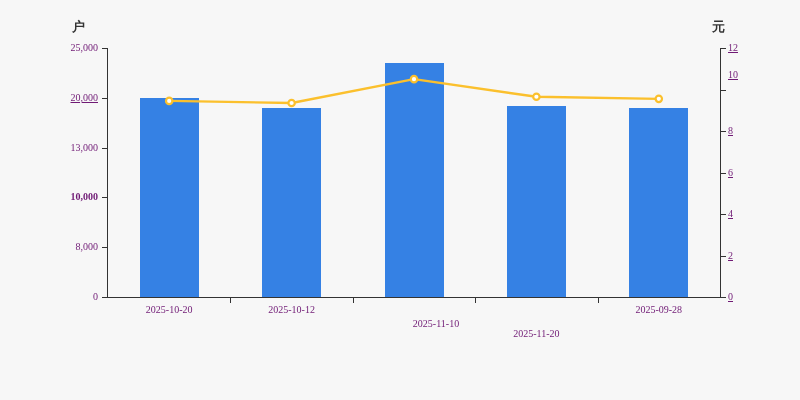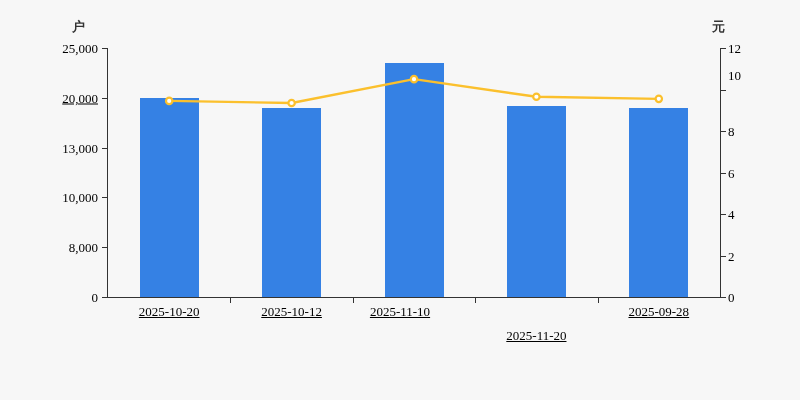--- a/index.html
+++ b/index.html
@@ -51,40 +51,40 @@
   .tick-mark.xtick {
     width: 1px;
     height: 5px;
     top: 298px;
     background: #333333;
   }
 
   
   .tick-label {
     position: absolute;
-    font-size: 13px;
-    color: #000000;
+    font-size: 10px;
+    color: #701a75;
     line-height: 1;
     white-space: nowrap;
   }
   .tick-label.left-val {
     text-align: right;
     right: 702px;
     transform: translateY(-50%);
   }
   .tick-label.right-val {
     text-align: left;
     left: 728px;
     transform: translateY(-50%);
+    text-decoration: underline;
   }
   .tick-label.x-val {
     top: 305px;
     transform: translateX(-50%);
     text-align: center;
-    text-decoration: underline;
   }
 
   
   .bar {
     position: absolute;
     background: #3581e4;
     bottom: 0;
   }
   #bars-layer {
     position: absolute;
@@ -128,21 +128,21 @@
   <div class="axis-line" id="axis-left"></div>
   <div class="axis-line" id="axis-right"></div>
   <div class="axis-line" id="axis-bottom"></div>
 
   <div id="left-ticks">
       <div class="tick-mark left" style="top: 297px;"></div>
       <div class="tick-label left-val" style="top: 297px;">0</div>
       <div class="tick-mark left" style="top: 247.2px;"></div>
       <div class="tick-label left-val" style="top: 247.2px;">8,000</div>
       <div class="tick-mark left" style="top: 197.4px;"></div>
-      <div class="tick-label left-val" style="top: 197.4px;">10,000</div>
+      <div class="tick-label left-val" style="top: 197.4px; font-weight: bold;">10,000</div>
       <div class="tick-mark left" style="top: 147.6px;"></div>
       <div class="tick-label left-val" style="top: 147.6px;">13,000</div>
       <div class="tick-mark left" style="top: 97.8px;"></div>
       <div class="tick-label left-val" style="top: 97.8px; text-decoration: underline;">20,000</div>
       <div class="tick-mark left" style="top: 48px;"></div>
       <div class="tick-label left-val" style="top: 48px;">25,000</div>
     </div>
   <div id="right-ticks">
       <div class="tick-mark right" style="top: 297px;"></div>
       <div class="tick-label right-val" style="top: 297px;">0</div>
@@ -159,21 +159,21 @@
       <div class="tick-mark right" style="top: 48px;"></div>
       <div class="tick-label right-val" style="top: 48px;">12</div>
     </div>
   <div id="x-ticks">
       <div class="tick-mark xtick" style="left: 230.4px;"></div>
       <div class="tick-mark xtick" style="left: 352.8px;"></div>
       <div class="tick-mark xtick" style="left: 475.2px;"></div>
       <div class="tick-mark xtick" style="left: 597.6px;"></div>
       <div class="tick-label x-val" style="left: 169.2px;">2025-10-20</div>
       <div class="tick-label x-val" style="left: 291.6px;">2025-10-12</div>
-      <div class="tick-label x-val" style="left: 400px;">2025-11-10</div>
+      <div class="tick-label x-val" style="left: 436px; margin-top: 14px;">2025-11-10</div>
       <div class="tick-label x-val" style="left: 536.4px; margin-top: 24px;">2025-11-20</div>
       <div class="tick-label x-val" style="left: 658.8px;">2025-09-28</div>
     </div>
 
   <div id="bars-layer">
       <div class="bar" title="2025-10-20: 20000 户" style="left: 31.7px; width: 59px; height: 199.2px; background: rgb(53, 129, 228);"></div>
       <div class="bar" title="2025-10-31: 19000 户" style="left: 154.1px; width: 59px; height: 189.24px; background: rgb(53, 129, 228);"></div>
       <div class="bar" title="2025-11-10: 23500 户" style="left: 276.5px; width: 59px; height: 234.06px; background: rgb(53, 129, 228);"></div>
       <div class="bar" title="2025-11-20: 19200 户" style="left: 398.9px; width: 59px; height: 191.232px; background: rgb(53, 129, 228);"></div>
       <div class="bar" title="2025-11-28: 19000 户" style="left: 521.3px; width: 59px; height: 189.24px; background: rgb(53, 129, 228);"></div>

